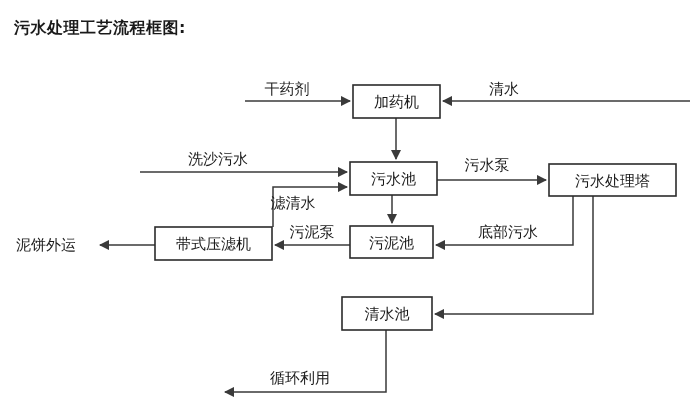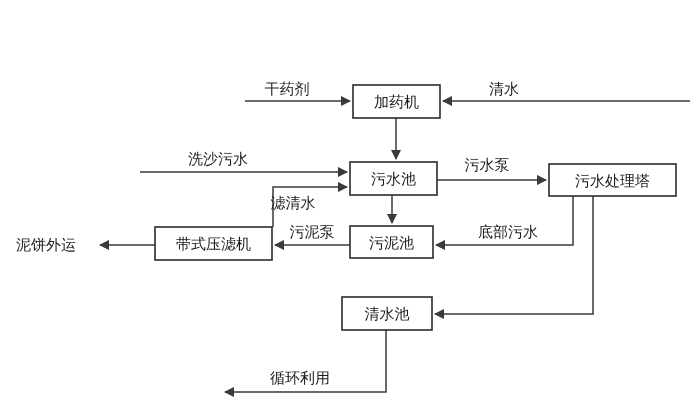--- a/index.html
+++ b/index.html
@@ -61,20 +61,21 @@
     font-size: 15px;
     fill: #1a1a1a;
     dominant-baseline: middle;
   }
 </style>
 </head>
 <body>
 
 <div id="page">
 
+  <div id="title">污水处理工艺流程框图:</div>
 
   <svg id="flow" viewBox="0 0 700 420">
     <defs>
       <marker id="arrow" viewBox="0 0 10 10" refX="9" refY="5" markerWidth="7" markerHeight="7" orient="auto-start-reverse">
         <path d="M 0 0 L 10 5 L 0 10 z" fill="#3a3a3a"></path>
       </marker>
     </defs>
 
     <g>
       <path class="edge-line" d="M 245 101 L 350 101" marker-end="url(#arrow)"></path>

